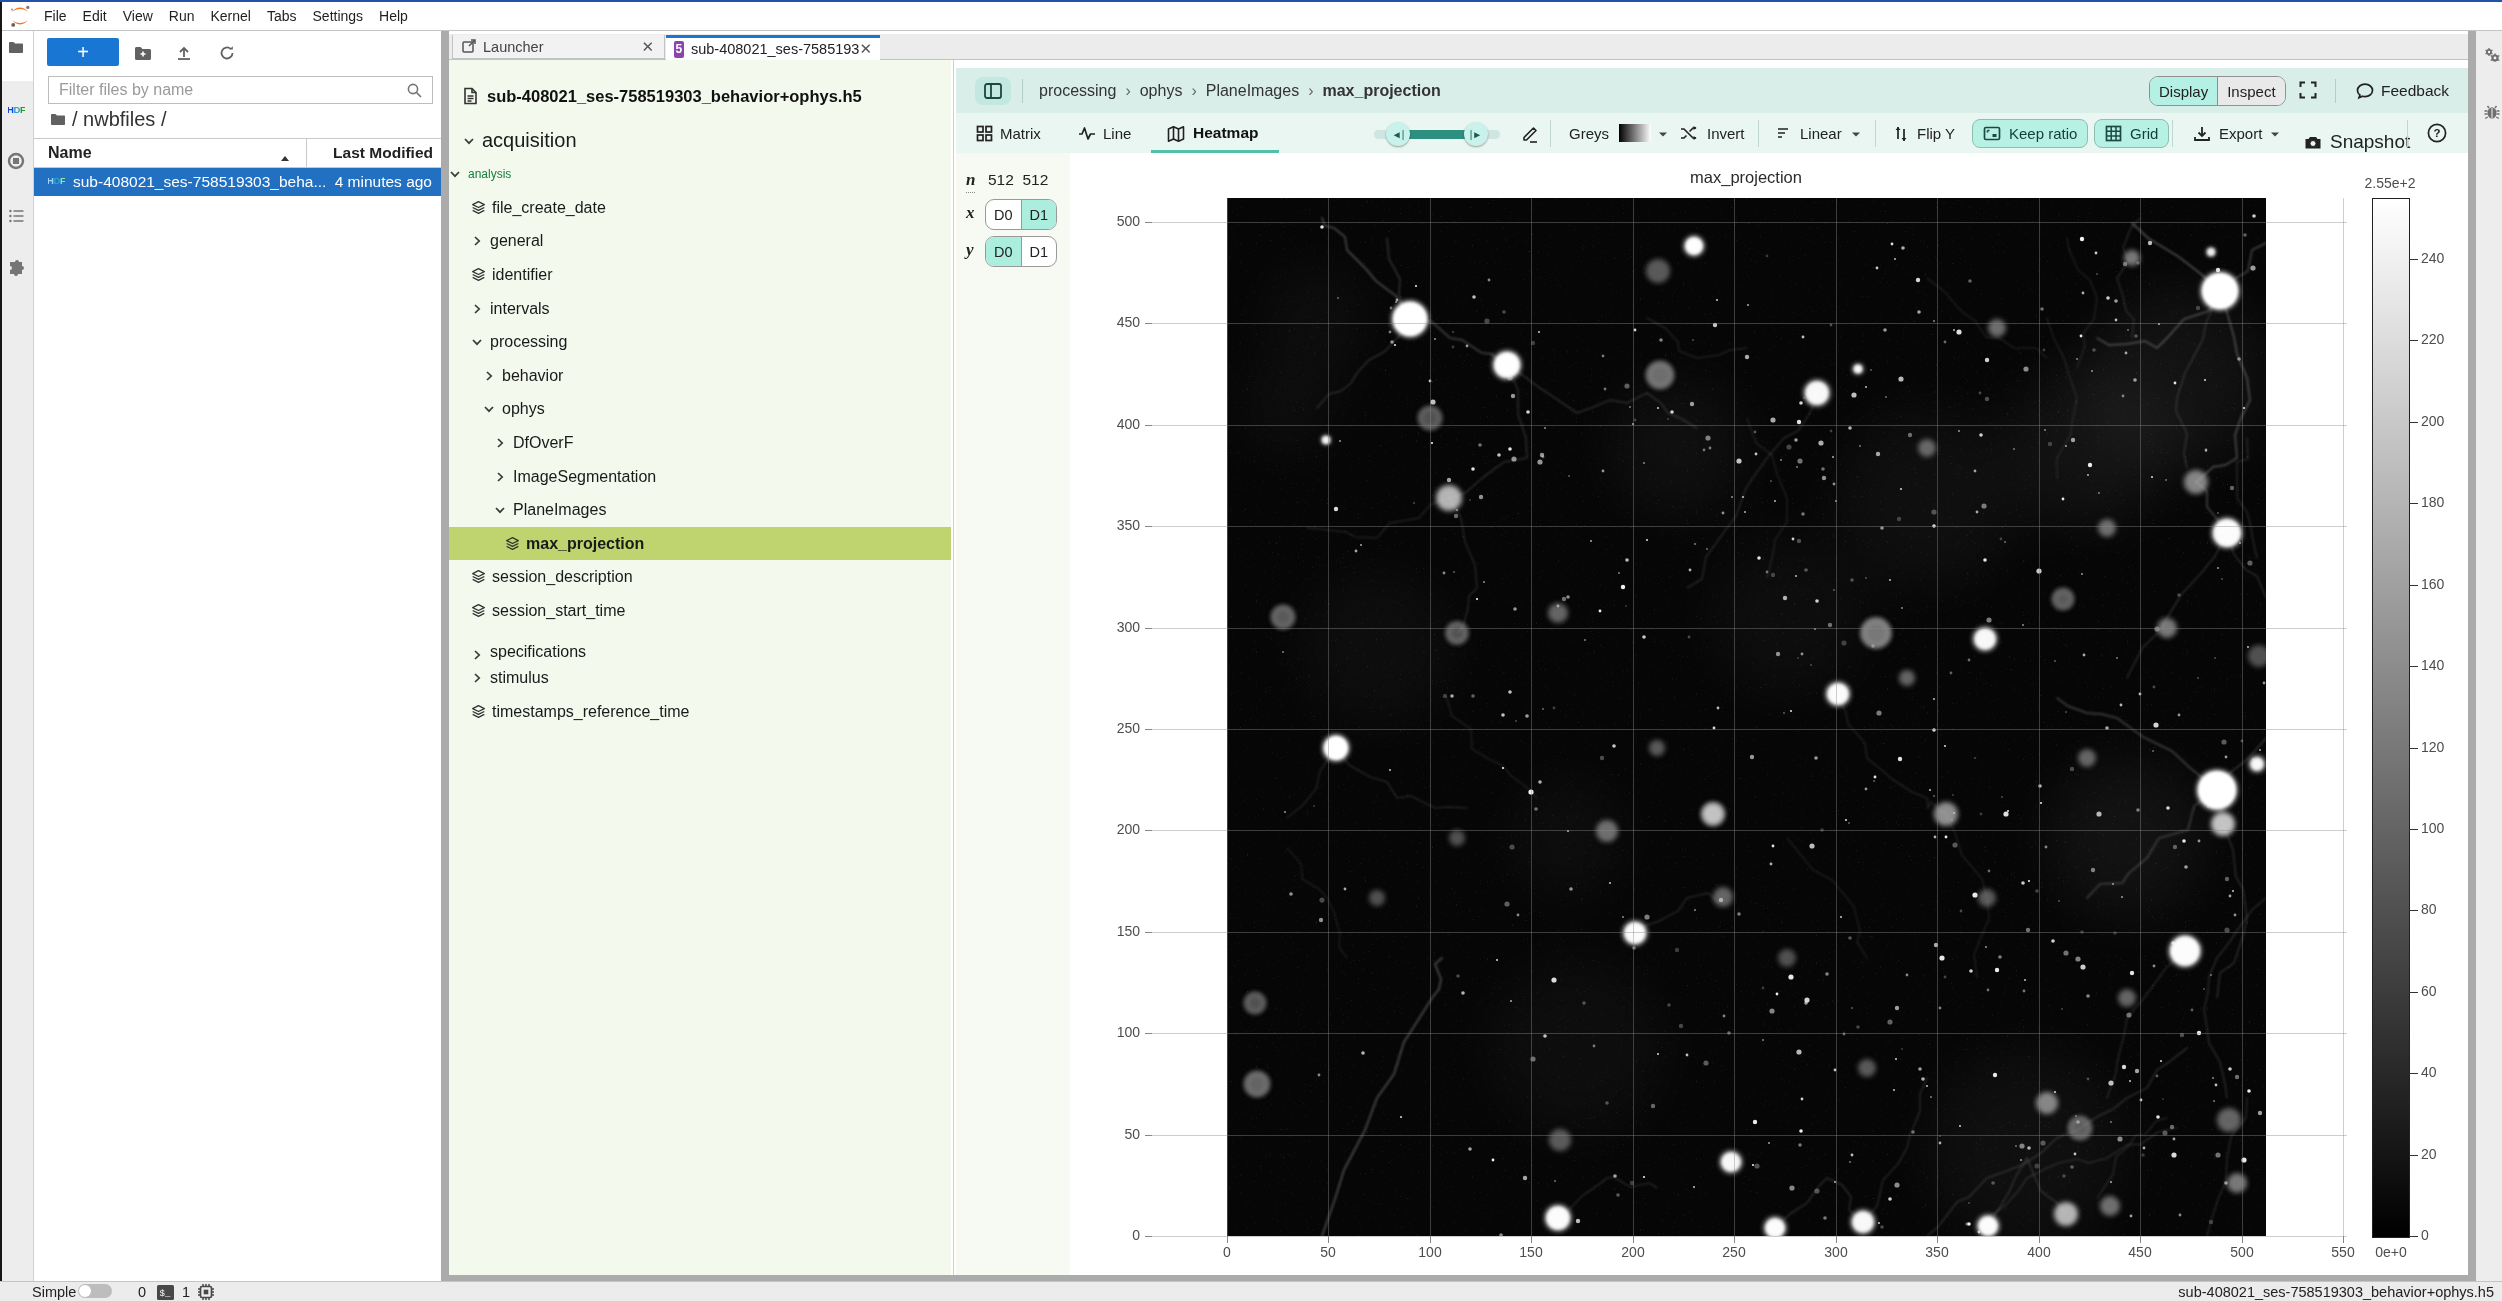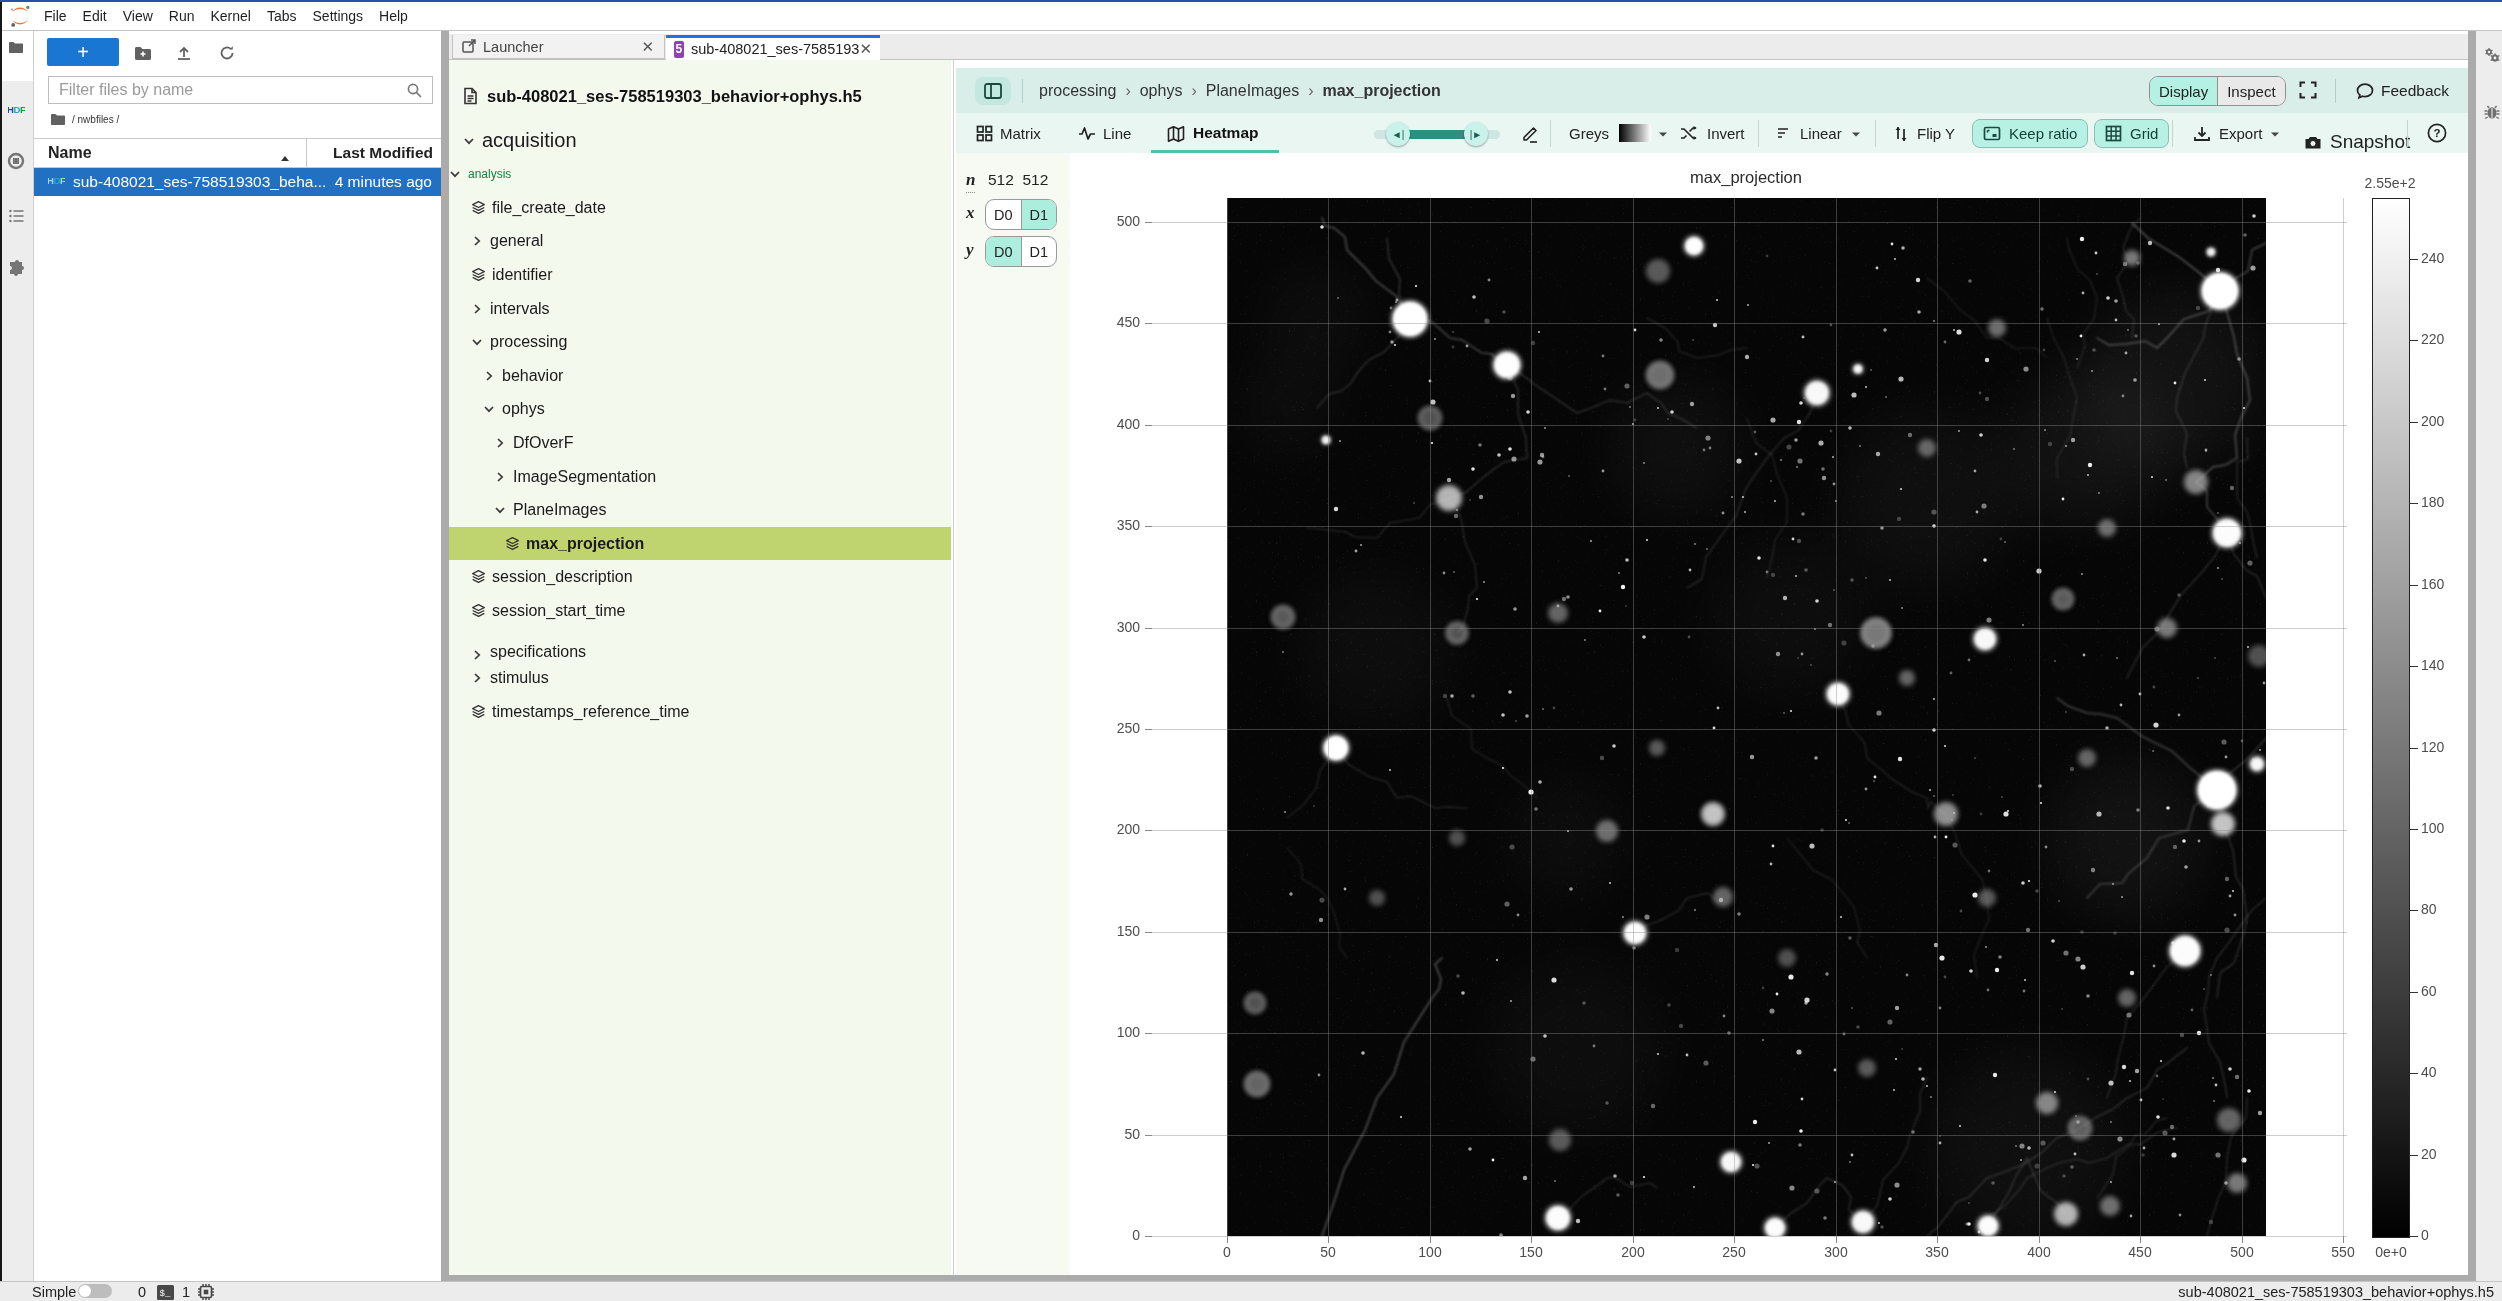--- a/index.html
+++ b/index.html
@@ -72,21 +72,21 @@
       <path d="M14.8 2.2v3.4h-3.4" fill="#616161"></path>
     </svg></div>
 <div class="abs" style="left:48px;top:76px;width:385px;height:28px;border:1px solid #bdbdbd;background:#fff;
      box-sizing:border-box;display:flex;align-items:center;padding:0 10px;font-size:16px;color:#9a9a9a">
   <span style="flex:1">Filter files by name</span>
     <svg width="16" height="16" viewBox="0 0 16 16" style="">
       <circle cx="7" cy="7" r="4.6" fill="none" stroke="#757575" stroke-width="1.6"></circle>
       <path d="M10.4 10.4L15 15" stroke="#757575" stroke-width="1.6"></path>
     </svg>
   </div>
-<div class="abs row" style="left:50px;top:108px;height:22px;font-size:10px;color:#333">
+<div class="abs row" style="left:50px;top:108px;height:22px;font-size:20px;color:#333">
     <svg width="16" height="15" viewBox="0 0 16 15" style="">
       <path d="M1 3c0-.6.5-1 1-1h3.4l1.6 1.6H14c.6 0 1 .4 1 1V12c0 .6-.4 1-1 1H2c-.5 0-1-.4-1-1z" fill="#616161"></path>
     </svg>
     <span style="margin-left:6px">/ nwbfiles /</span>
   </div>
 <div class="abs" style="left:34px;top:138px;width:407px;height:1px;background:#c9c9c9"></div>
 <div class="abs" style="left:34px;top:167px;width:407px;height:1px;background:#c9c9c9"></div>
 <div class="abs" style="left:48px;top:139px;font-size:16px;font-weight:bold;color:#222;line-height:28px">Name</div>
 <div class="abs" style="left:280px;top:148px"><svg width="10" height="7" viewBox="0 0 10 7" style="">
       <path d="M1 6l4-5 4 5z" fill="#333"></path>

